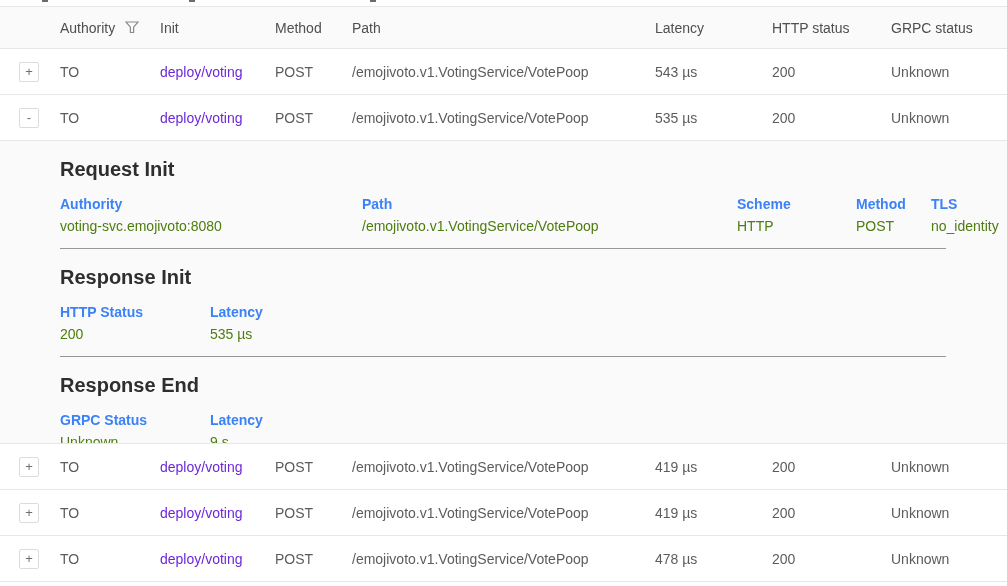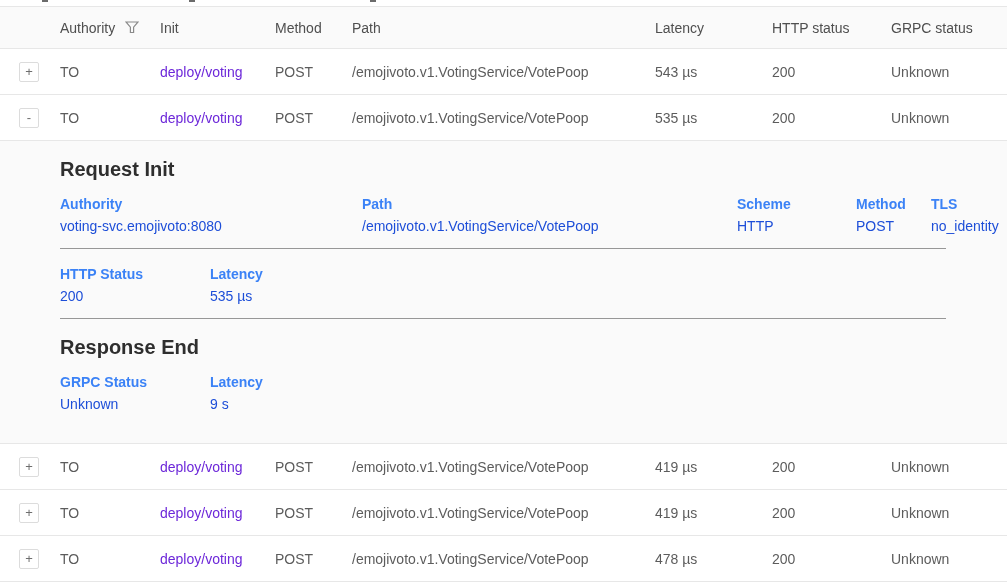--- a/index.html
+++ b/index.html
@@ -68,21 +68,21 @@
   .detail-fields { display: flex; }
   .dfield { flex: 0 0 auto; }
   .dfield.grow { flex: 1 1 auto; }
   .dlabel {
     font-size: 14px;
     font-weight: bold;
     color: #3b82f6;
     margin-bottom: 6px;
     white-space: nowrap;
   }
-  .dvalue { font-size: 14px; color: #1d4ed8; white-space: nowrap; }
+  .dvalue { font-size: 14px; color: #4d7c0f; white-space: nowrap; }
   .ddivider {
     border: none;
     border-top: 1px solid #979797;
     margin-top: 14px;
   }
   .w302 { width: 302px; }
   .w331 { width: 331px; }
   .w150 { width: 150px; }
   .w75  { width: 75px; margin-left: 44px; }
 </style>
@@ -164,20 +164,21 @@
         </div>
         <div class="dfield grow">
           <div class="dlabel">TLS</div>
           <div class="dvalue">no_identity</div>
         </div>
       </div>
       <hr class="ddivider">
     </div>
 
     <div class="detail-section">
+      <div class="detail-title">Response Init</div>
       <div class="detail-fields">
         <div class="dfield w150">
           <div class="dlabel">HTTP Status</div>
           <div class="dvalue">200</div>
         </div>
         <div class="dfield grow">
           <div class="dlabel">Latency</div>
           <div class="dvalue">535 µs</div>
         </div>
       </div>

